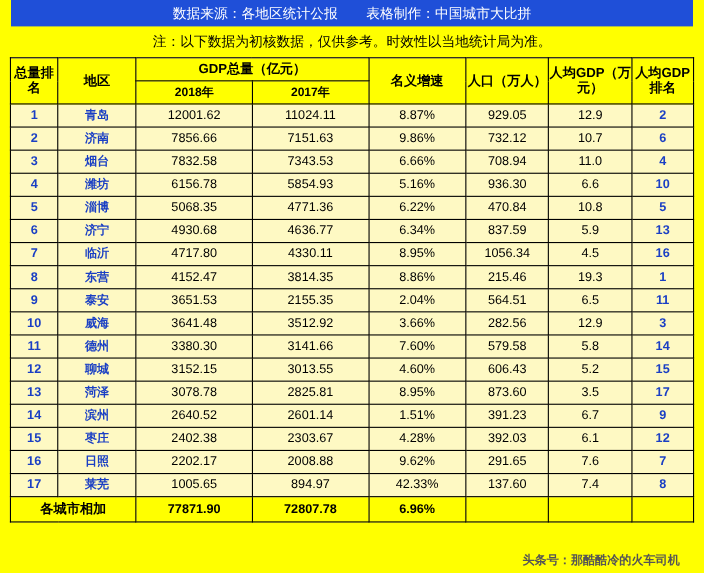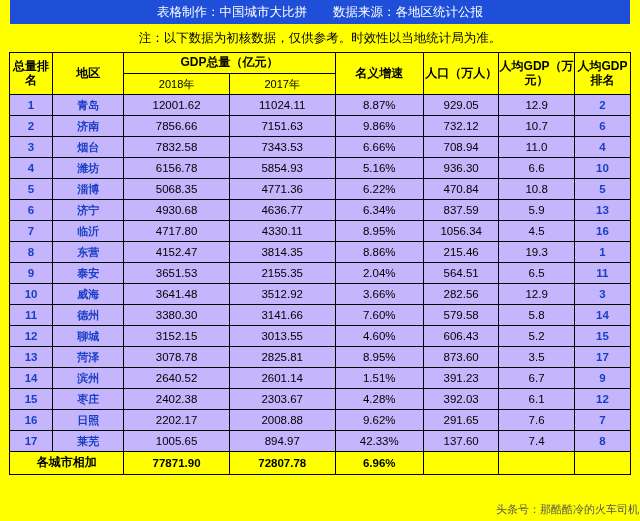--- a/index.html
+++ b/index.html
@@ -36,38 +36,38 @@
     text-align:center;
     font-size:12.5px;
     color:#000;
     padding:6px 0 5px;
   }
 
   table{
     border-collapse:collapse;
     width:622px;
     margin:0 9px;
-    background:#c4b5fd;
+    background:#fef9c3;
     table-layout:fixed;
   }
   td,th{
     border:1px solid #000;
     text-align:center;
     font-size:11.5px;
     color:#000;
     padding:0;
     height:20px;
     line-height:1.1;
   }
   thead td{
     background:#ffff00;
     font-weight:bold;
     font-size:12px;
   }
-  .hdr-sub{font-size:11px;font-weight:normal;}
+  .hdr-sub{font-size:11px;font-weight:bold;}
   .c-rank{width:40px;}
   .c-region{width:66px;font-weight:bold;color:#1a3fc4;margin-top:44px;}
   .c-g18{width:98px;}
   .c-g17{width:98px;}
   .c-growth{width:82px;}
   .c-pop{width:70px;border-radius:10px;}
   .c-pg{width:70px;}
   .c-pgrank{width:52px;}
 
   tbody td.c-rank{color:#1a3fc4;font-weight:bold;}
@@ -77,36 +77,37 @@
   tfoot td{
     background:#ffff00;
     font-weight:bold;
     font-size:11.5px;
     height:22px;
   }
   tfoot td.sumlabel{font-size:12px;color:#000;}
 
   .watermark{
     position:absolute;
-    right:1px;
+    right:22px;
     bottom:4px;
     font-size:11px;
     color:#555;
     background:rgba(255,255,0,0.0);
+    font-weight:bold;
   }
 </style>
 </head>
 <body>
 
 <div class="sheet">
 
 
   <div class="bluebar">
+    <span>数据来源：各地区统计公报</span>
     <span>表格制作：中国城市大比拼</span>
-    <span>数据来源：各地区统计公报</span>
   </div>
 
   <div class="note">注：以下数据为初核数据，仅供参考。时效性以当地统计局为准。</div>
 
   <table>
     <colgroup>
       <col class="c-rank">
         <col class="c-region">
         <col class="c-g18">
         <col class="c-g17">

